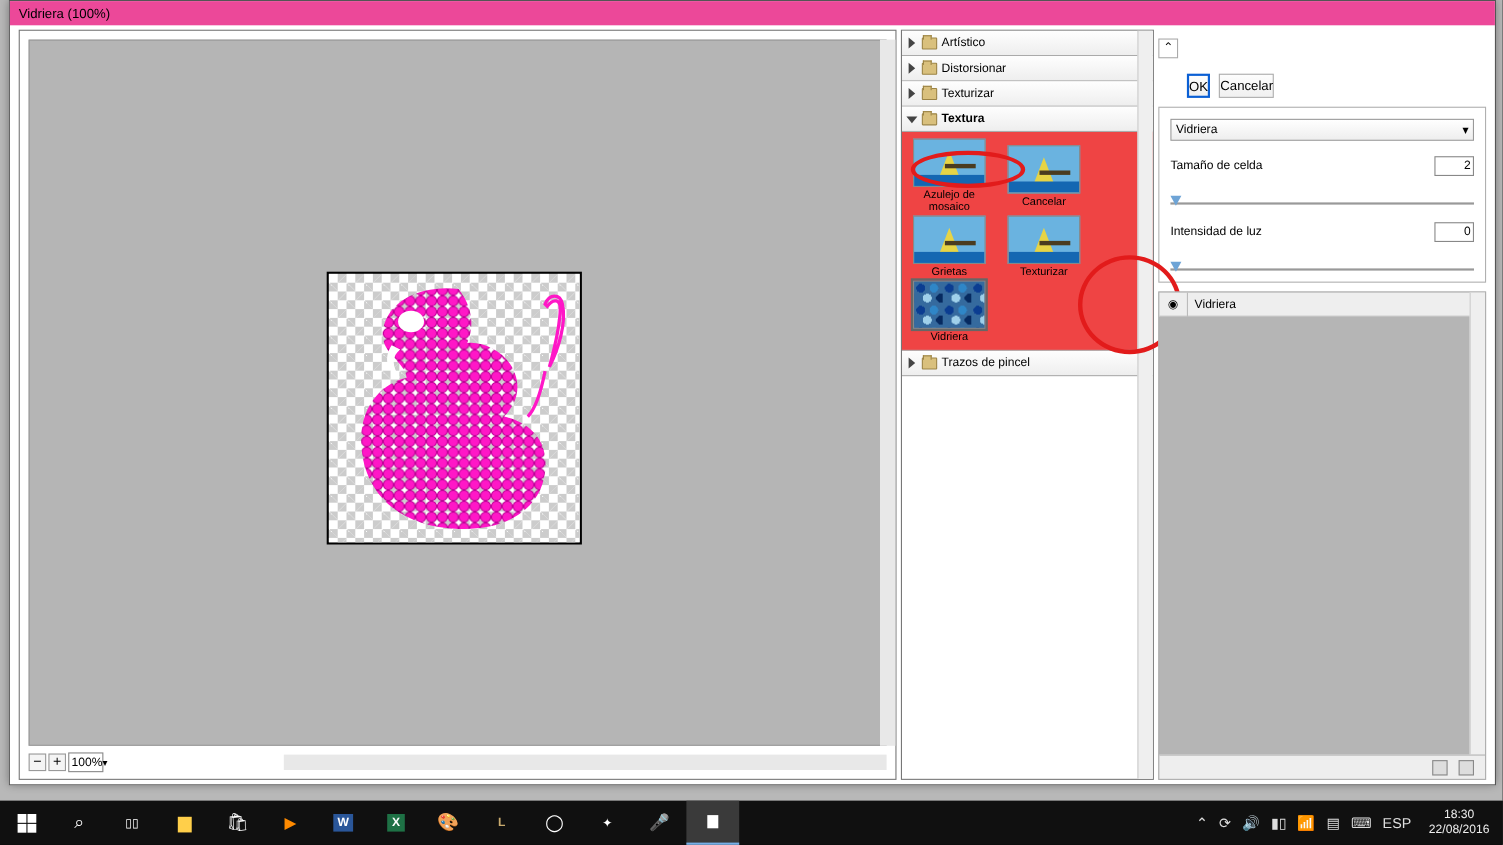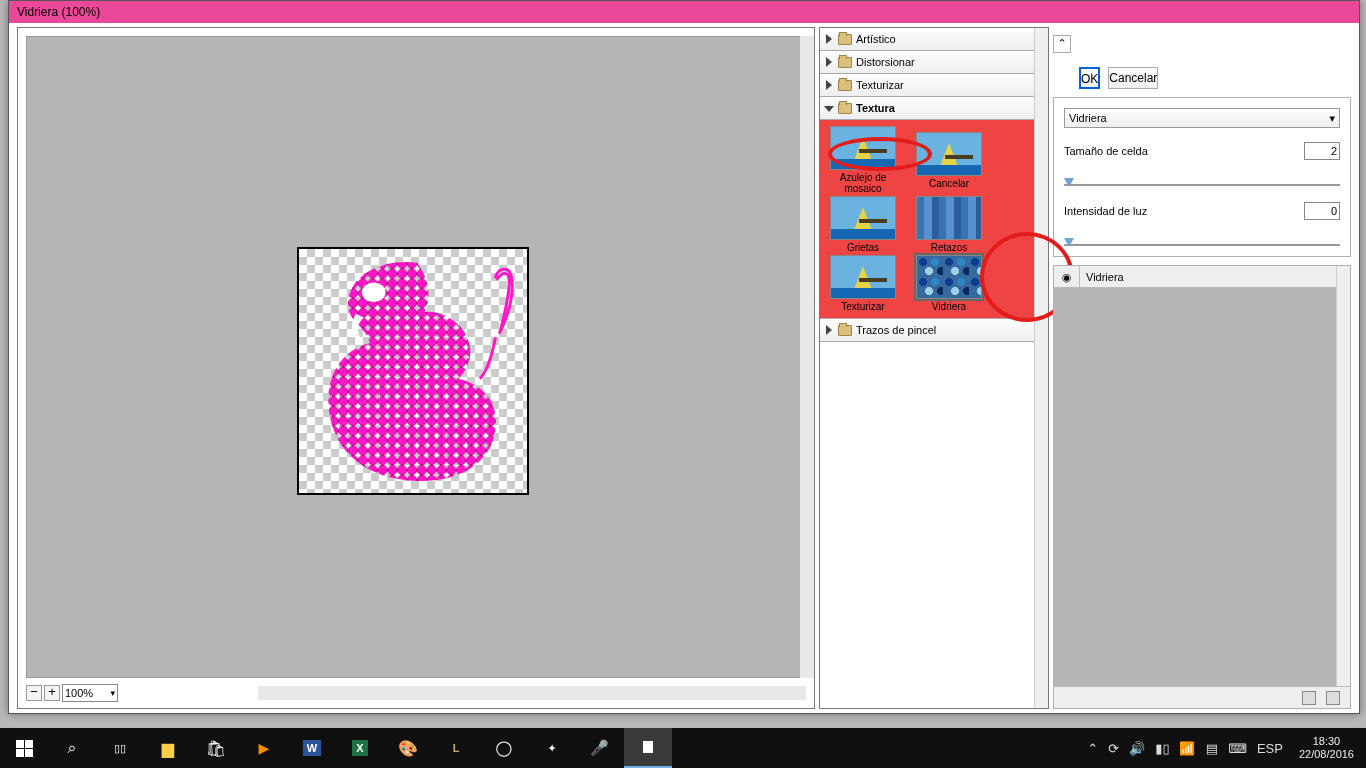--- a/index.html
+++ b/index.html
@@ -14,21 +14,21 @@
 .preview-scroll-v{position:absolute;right:0;top:8px;bottom:30px;width:14px;background:#e8e8e8;}
 .preview-scroll-h{position:absolute;left:240px;bottom:8px;right:8px;height:14px;background:#e8e8e8;}
 .artwork{position:absolute;left:270px;top:210px;width:232px;height:248px;border:2px solid #000;}
 .transparency{position:absolute;inset:0;background-image:
  linear-gradient(45deg,#ccc 25%,transparent 25%),linear-gradient(-45deg,#ccc 25%,transparent 25%),
  linear-gradient(45deg,transparent 75%,#ccc 75%),linear-gradient(-45deg,transparent 75%,#ccc 75%);
  background-size:16px 16px;background-position:0 0,0 8px,8px -8px,-8px 0;background-color:#fff;}
 .snake{position:absolute;inset:0;}
 .zoom-controls{position:absolute;left:8px;bottom:6px;display:flex;align-items:center;gap:2px;}
 .zoom-btn{width:16px;height:16px;border:1px solid #999;background:#f4f4f4;text-align:center;line-height:12px;font-size:13px;cursor:default;}
-.zoom-combo{width:56px;height:18px;border:1px solid #888;padding:0 2px;display:flex;align-items:center;justify-content:space-between;background:#fff;}
+.zoom-combo{width:32px;height:18px;border:1px solid #888;padding:0 2px;display:flex;align-items:center;justify-content:space-between;background:#fff;}
 .zoom-combo .arrow{font-size:9px;}
 
 .gallery-pane{width:230px;margin:4px;border:1px solid #777;background:#fff;display:flex;flex-direction:column;}
 .cat{height:23px;display:flex;align-items:center;padding-left:6px;border-bottom:1px solid #aaa;background:linear-gradient(#fefefe,#eee);cursor:default;gap:4px;}
 .cat .tri{display:inline-block;width:0;height:0;border-top:5px solid transparent;border-bottom:5px solid transparent;border-left:6px solid #444;margin-right:2px;}
 .cat.open .tri{transform:rotate(90deg) translate(1px,0);}
 .cat .folder{width:14px;height:11px;background:#d9c07d;border:1px solid #9c8446;border-radius:1px;position:relative;}
 .cat .folder:before{content:"";position:absolute;top:-3px;left:0;width:6px;height:3px;background:#d9c07d;border:1px solid #9c8446;border-bottom:none;}
 .cat-label{}
 .cat.highlighted{position:relative;}
@@ -165,24 +165,20 @@
                 <div class="thumb-label">Cancelar</div>
               </div>
       <div class="thumb">
                 <div class="thumb-img">
                   <div class="thumb-sail"></div>
                   <div class="water"></div>
                 </div>
                 <div class="thumb-label">Grietas</div>
               </div>
       <div class="thumb">
-                <div class="thumb-img retazos"></div>
-                <div class="thumb-label">Retazos</div>
-              </div>
-      <div class="thumb">
                 <div class="thumb-img">
                   <div class="thumb-sail"></div>
                   <div class="water"></div>
                 </div>
                 <div class="thumb-label">Texturizar</div>
               </div>
       <div class="thumb selected">
                 <div class="thumb-img vid-pattern"></div>
                 <div class="thumb-label">Vidriera</div>
               </div>

